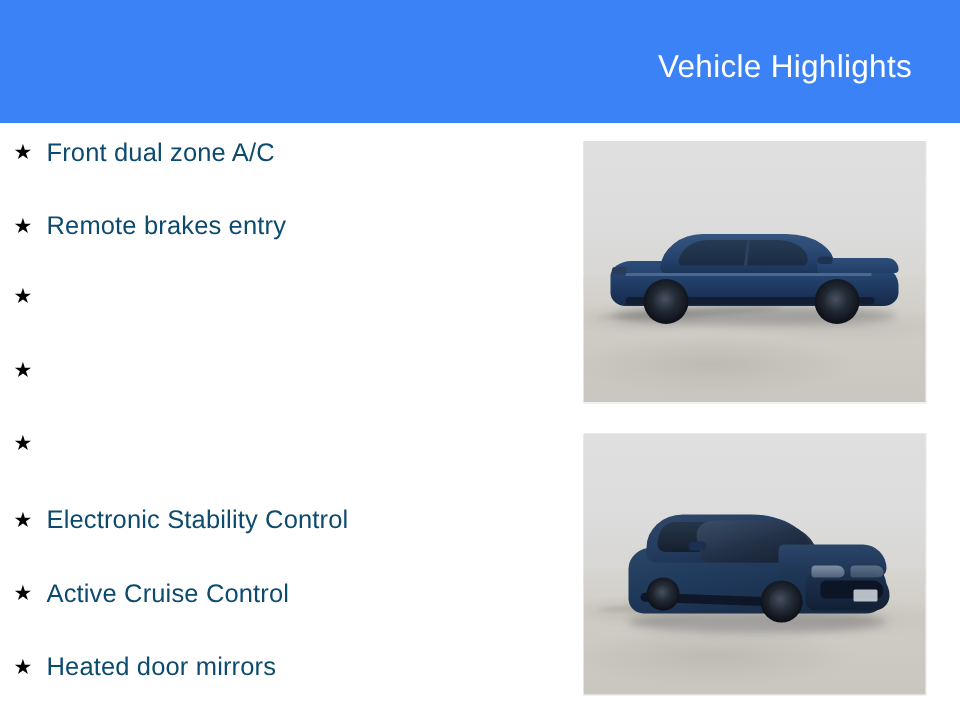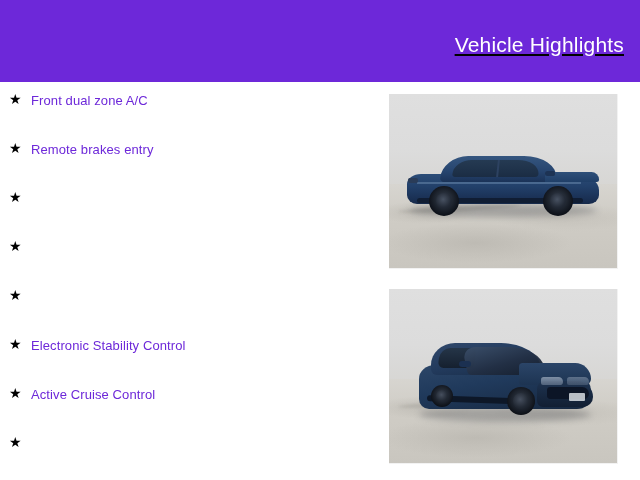--- a/index.html
+++ b/index.html
@@ -15,27 +15,26 @@
     position: relative;
   }
 
   
   .header-bar {
     position: absolute;
     left: 0;
     top: 0;
     width: 640px;
     height: 82px;
-    background: #6d28d9;
+    background: #3b82f6;
     box-sizing: border-box;
     display: flex;
     align-items: center;
     justify-content: flex-end;
-    padding-right: 16px;
-    text-decoration: underline;
+    padding-right: 32px;
   }
   .header-title {
     color: #ffffff;
     font-size: 21px;
     font-weight: 400;
     letter-spacing: 0.2px;
     line-height: 1;
     padding-top: 6px;
   }
 
@@ -64,22 +63,22 @@
     width: 16px;
     flex: 0 0 16px;
     color: #000000;
     font-size: 14px;
     line-height: 1;
     text-align: left;
     position: relative;
     top: -1px;
   }
   .highlight-label {
-    color: #6d28d9;
-    font-size: 13px;
+    color: #0c4a6e;
+    font-size: 17px;
     font-weight: 400;
     line-height: 1;
     letter-spacing: 0.1px;
     padding-left: 6px;
   }
 
   
   .photo-column {
     position: absolute;
     left: 389px;
@@ -377,20 +376,21 @@
     <span class="highlight-label">Electronic Stability Control</span>
   </li>
 
   <li class="highlight-item">
     <span class="bullet-star">★</span>
     <span class="highlight-label">Active Cruise Control</span>
   </li>
 
   <li class="highlight-item">
     <span class="bullet-star">★</span>
+    <span class="highlight-label">Heated door mirrors</span>
   </li>
 
 </ul>
 
 <div class="photo-column">
 
   <div class="vehicle-photo photo-top">
     <div class="photo-sky"></div>
     <div class="photo-ground"></div>
     <div class="car-side">

